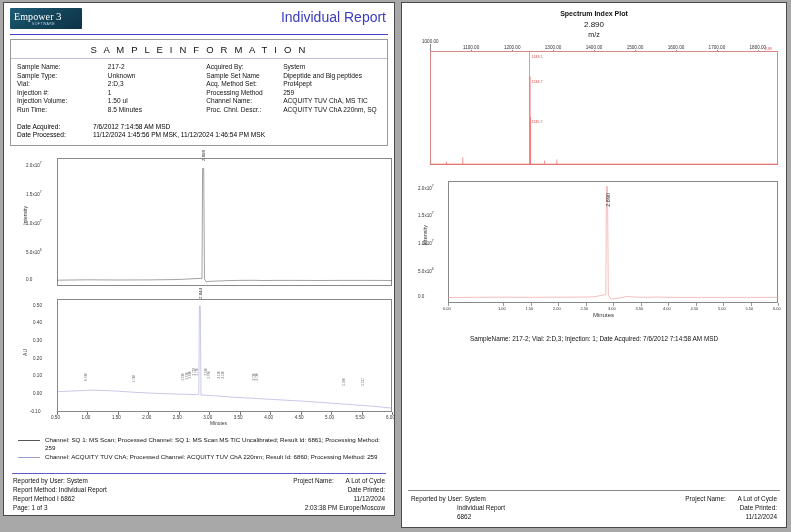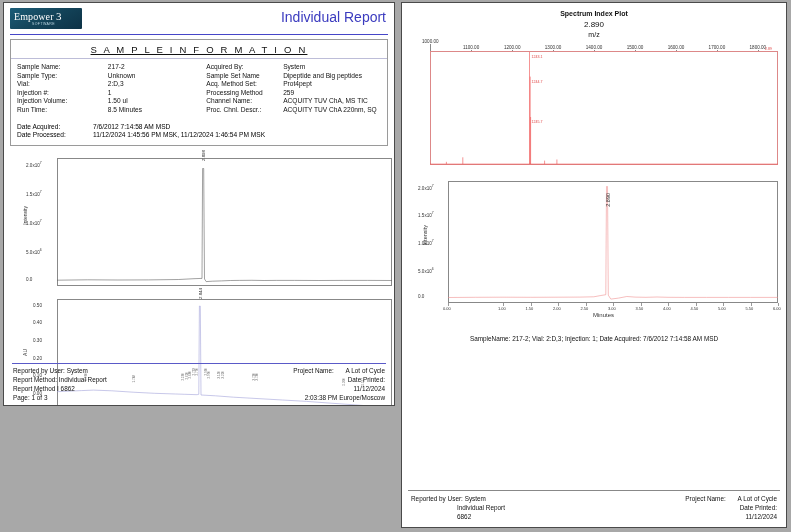--- a/index.html
+++ b/index.html
@@ -12,21 +12,21 @@
   }
   .workspace { position:relative; width:791px; height:532px; display:flex; gap:6px; padding:2px 3px; }
 
   
   .page {
     background:#ffffff;
     border:1px solid #4a4a4a;
     position:relative;
     overflow:hidden;
   }
-  .page-left  { width:392px; height:404px; padding:5px 6px 0 6px; }
+  .page-left  { width:392px; height:514px; padding:5px 6px 0 6px; }
   .page-right { width:386px; height:526px; padding:5px 6px 0 6px; }
 
   
   .hdr { display:flex; align-items:flex-start; justify-content:space-between; height:25px; }
   .logo {
     width:72px; height:21px;
     background:linear-gradient(150deg,#1c5d78 0%, #14465c 45%, #0d3246 100%);
     color:#ffffff; position:relative;
     border-radius:1px;
   }
@@ -38,21 +38,20 @@
     padding-right:2px; margin-top:1px;
   }
   .hdr-rule { height:1px; background:#4646c8; margin:1px 0 4px 0; }
 
   
   .si-box { border:1px solid #9a9a9a; padding:0; }
   .si-title {
     text-align:center; font-size:9.5px; letter-spacing:2.2px;
     padding:4px 0 3px 0; color:#111;
     border-bottom:1px solid #bdbdd8;
-    text-decoration:underline;
   }
   .si-grid { display:flex; padding:4px 6px 2px 6px; font-size:6.6px; color:#111; }
   .si-col { display:flex; }
   .si-col.left  { width:52%; }
   .si-col.right { width:48%; }
   .si-labels { width:48%; }
   .si-values { width:52%; }
   .si-labels.r { width:44%; }
   .si-values.r { width:56%; }
   .si-row { line-height:8.6px; white-space:nowrap; }

